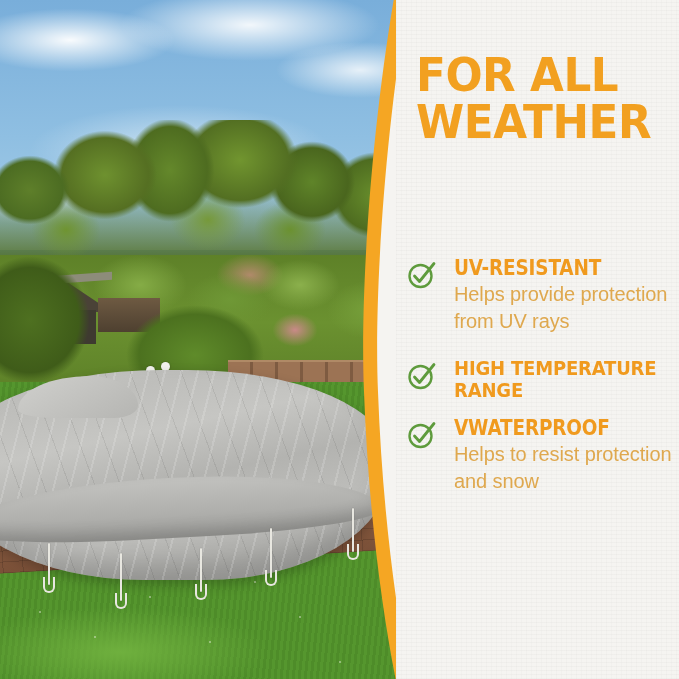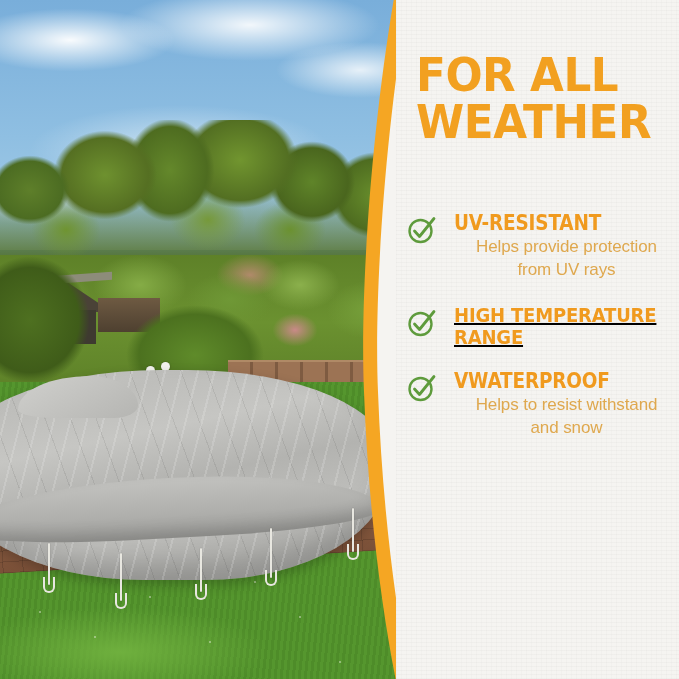--- a/index.html
+++ b/index.html
@@ -215,46 +215,45 @@
     line-height:0.99;
     letter-spacing:-0.5px;
     transform:scaleX(0.93);
     transform-origin:left top;
   }
   .title .ln { display:block; white-space:nowrap; }
 
   .features {
     position:absolute; left:6px; top:212px; width:277px;
   }
-  .feature { position:relative; margin-bottom:14px; padding-left:52px; }
+  .feature { position:relative; margin-bottom:14px; padding-left:52px;margin-top:45px; }
   .check {
     position:absolute; left:4px; top:2px; width:32px; height:32px;
   }
   .f-head {
     color:#F09A1E;
     font-family:"DejaVu Sans", sans-serif;
     font-weight:bold;
     font-size:20.5px;
     line-height:1.08;
     letter-spacing:-0.2px;
     transform:scaleX(0.9);
     transform-origin:left top;
     white-space:nowrap;
     margin-bottom:2px;
   }
   .f-body {
     color:#DFA84E;
     font-family:"Liberation Sans", sans-serif;
-    font-size:17px;
+    font-size:20px;
     line-height:1.32;
     letter-spacing:-0.1px;
     white-space:pre-line;
-    text-align:center;
-  }
-  .feature.f2 { margin-top:24px; margin-bottom:22px;text-decoration:underline; }
+  }
+  .feature.f2 { margin-top:24px; margin-bottom:16px; }
   .feature.f2 .f-head { white-space:pre-line; font-size:20px; }
   .feature.f3 { margin-top:10px; }
 </style>
 </head>
 <body>
 
 <div id="stage">
 
   <div class="photo">
     <div class="sky"></div>
@@ -338,21 +337,21 @@
         </div>
 
         <div class="feature f3">
           <span class="check">
             <svg viewBox="0 0 32 32" width="32" height="32">
               <circle cx="14.5" cy="17" r="11" fill="none" stroke="#5E9B3C" stroke-width="2.4"></circle>
               <path d="M8.5 17 L13.5 22.5 L28 4.5" fill="none" stroke="#5E9B3C" stroke-width="2.8" stroke-linecap="round" stroke-linejoin="round"></path>
             </svg>
           </span>
           <div class="f-head">VWATERPROOF</div>
-          <div class="f-body">Helps to resist withstand
+          <div class="f-body">Helps to resist protection
 and snow</div>
         </div>
 
       </div>
     </div>
   </div>
 
 </div>
 
 </body></html>

